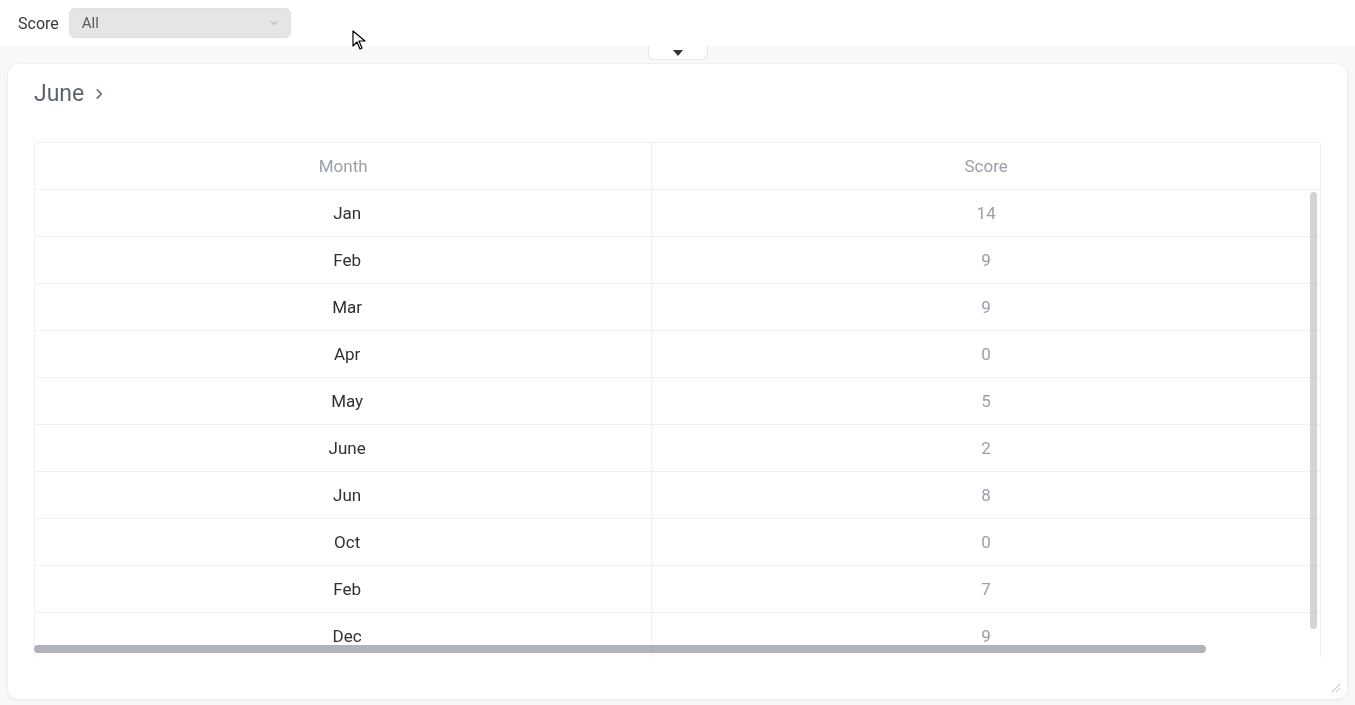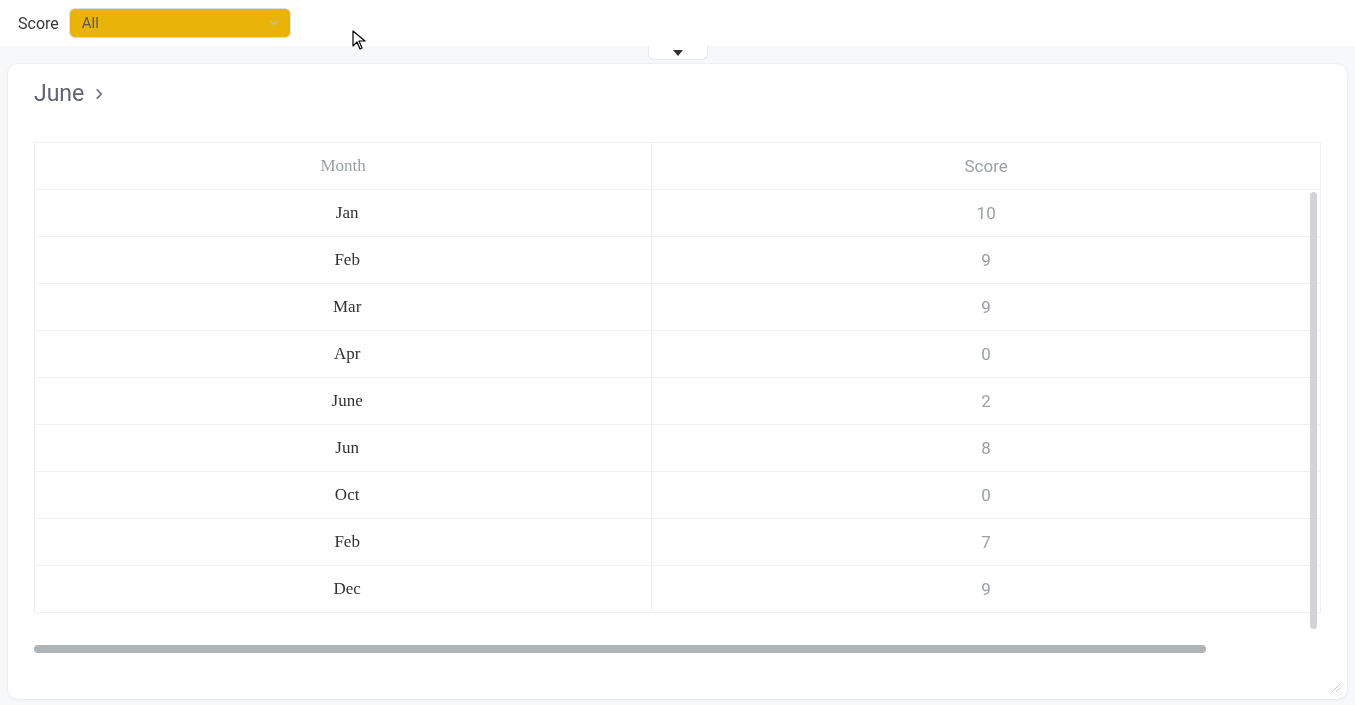--- a/index.html
+++ b/index.html
@@ -29,21 +29,21 @@
   .filter-label {
     font-size: 16px;
     color: #3a3a3a;
     margin-right: 10px;
   }
   .filter-select {
     width: 222px;
     height: 30px;
     border: 1px solid #dcdfe6;
     border-radius: 6px;
-    background: #eab308;
+    background: #e5e5e5;
     display: flex;
     align-items: center;
     justify-content: space-between;
     padding: 0 10px 0 12px;
     cursor: pointer;
   }
   .filter-select-value {
     font-size: 15px;
     color: #5a5a5a;
   }
@@ -144,21 +144,21 @@
   .data-table td {
     font-size: 17px;
   }
   .data-table td.col-month {
     color: #303133;
     padding-left: 8px;
   }
   .data-table td.col-score {
     color: #9aa0a8;
   }
-  .col-month { width: 48%; font-family: Liberation Serif, serif; }
+  .col-month { width: 48%; }
   .col-score { width: 52%; }
 
   
   .vscroll {
     position: absolute;
     top: 128px;      
     bottom: 70px;
     right: 30px;
     width: 7px;
     background: #c9cdd2;
@@ -239,33 +239,37 @@
       <table class="data-table">
         <thead>
           <tr>
             <th class="col-month">Month</th>
             <th class="col-score">Score</th>
           </tr>
         </thead>
         <tbody>
           <tr>
             <td class="col-month">Jan</td>
-            <td class="col-score">10</td>
+            <td class="col-score">14</td>
           </tr>
           <tr>
             <td class="col-month">Feb</td>
             <td class="col-score">9</td>
           </tr>
           <tr>
             <td class="col-month">Mar</td>
             <td class="col-score">9</td>
           </tr>
           <tr>
             <td class="col-month">Apr</td>
             <td class="col-score">0</td>
+          </tr>
+          <tr>
+            <td class="col-month">May</td>
+            <td class="col-score">5</td>
           </tr>
           <tr>
             <td class="col-month">June</td>
             <td class="col-score">2</td>
           </tr>
           <tr>
             <td class="col-month">Jun</td>
             <td class="col-score">8</td>
           </tr>
           <tr>

